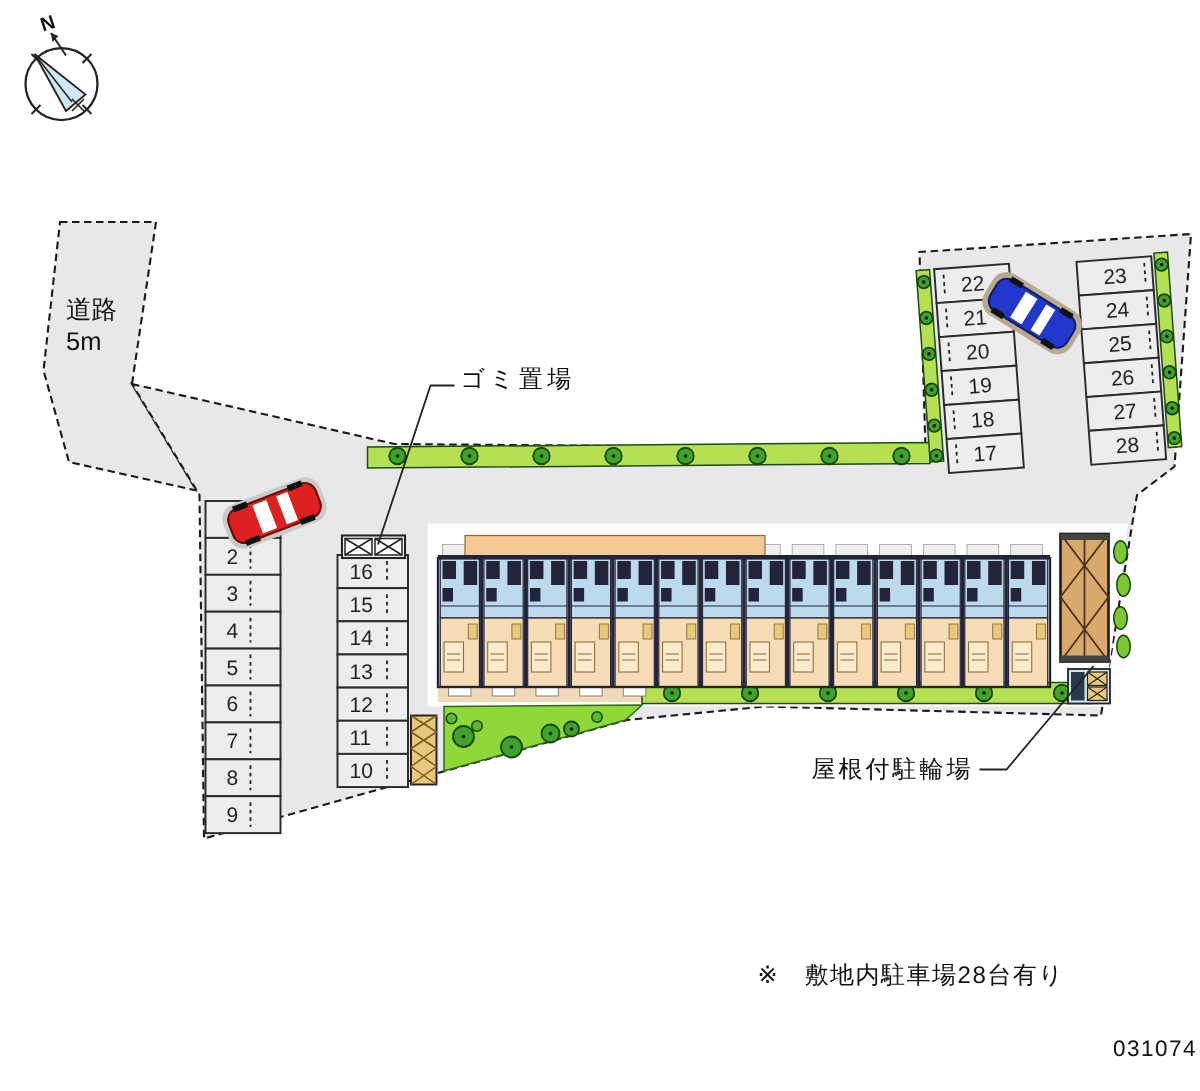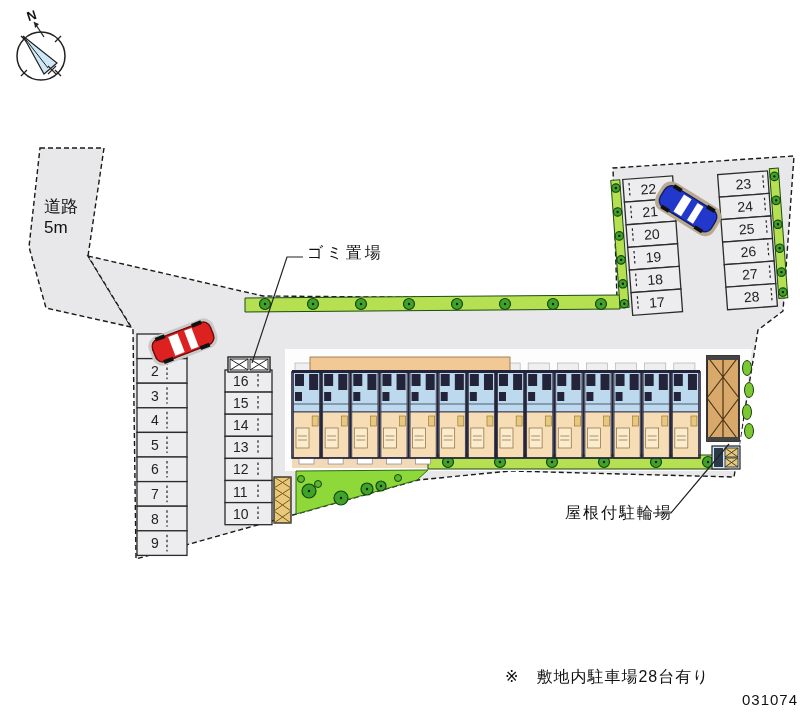--- a/index.html
+++ b/index.html
@@ -2,22 +2,22 @@
 <html><head>
 <meta charset="utf-8">
 <style>
   html,body{margin:0;padding:0;background:#fff;}
   .canvas{position:relative;width:800px;height:727px;background:#ffffff;overflow:hidden;
           font-family:"Liberation Sans","DejaVu Sans",sans-serif;}
   svg{position:absolute;left:0;top:0;}
   .label{position:absolute;color:#111;white-space:nowrap;}
   .road-label{left:44px;top:196px;width:64px;font-size:17px;line-height:1.25;}
   .garbage-label{left:307px;top:243px;font-size:16px;letter-spacing:3px;text-align:center;}
-  .bicycle-label{left:541px;top:503px;font-size:16px;letter-spacing:2px;margin-left:24px;}
-  .note-label{left:505px;top:640px;font-size:16px;letter-spacing:1px;margin-top:27px;}
+  .bicycle-label{left:541px;top:503px;font-size:16px;letter-spacing:2px;}
+  .note-label{left:505px;top:640px;font-size:16px;letter-spacing:1px;}
   .plan-number{left:742px;top:691px;font-size:15px;letter-spacing:1px;}
   .north-label{left:27px;top:8px;font-size:13px;font-weight:bold;transform:rotate(-18deg);}
   .stall-num{font-size:14px;fill:#222;}
 </style>
 </head>
 <body>
 
 <div class="canvas">
   <svg id="map-svg" width="800" height="727" viewBox="0 0 800 727">
 

